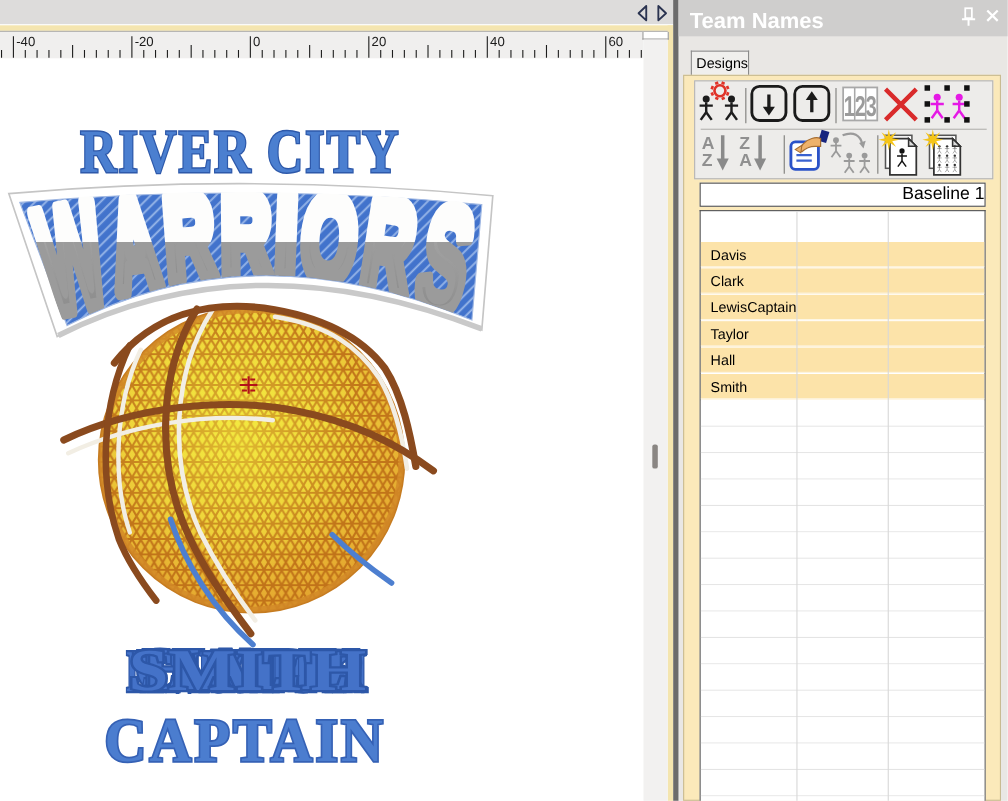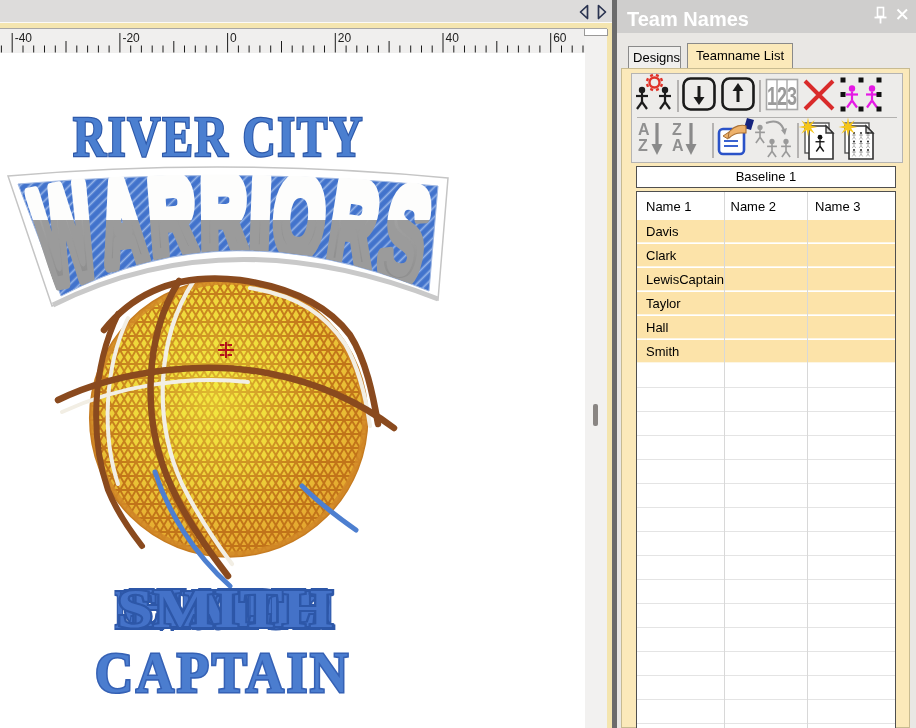--- a/index.html
+++ b/index.html
@@ -184,21 +184,20 @@
 <div class="abs" style="left:627px;top:8px;font-size:20px;font-weight:bold;color:#fff;">Team Names</div>
 <svg class="abs" style="left:872px;top:6px;" width="40" height="20" viewBox="0 0 40 20">
 <g stroke="#ffffff" fill="none">
 <rect x="5.5" y="1.5" width="6" height="9" stroke-width="1.6"></rect>
 <line x1="2.5" y1="11.5" x2="14.5" y2="11.5" stroke-width="1.8"></line>
 <line x1="8.5" y1="12" x2="8.5" y2="17.5" stroke-width="1.8"></line>
 <path d="M 25.5,3.5 L 35,13 M 35,3.5 L 25.5,13" stroke-width="2"></path>
 </g>
     </svg>
 <div class="abs" style="left:628px;top:46px;width:53px;height:23px;background:#f0efed;border:1px solid #8a8a8a;border-bottom:none;box-sizing:border-box;font-size:13px;text-align:right;line-height:22px;color:#000;">Designs</div>
-<div class="abs" style="left:687px;top:43px;width:106px;height:26px;background:#fbe9ba;border:1px solid #8a8a8a;border-bottom:none;box-sizing:border-box;font-size:13px;text-align:center;line-height:24px;color:#000;">Teamname List</div>
 <div class="abs" style="left:621px;top:68px;width:289px;height:660px;background:#fbe9ba;border:1px solid #c8bb91;box-sizing:border-box;"></div>
 <div class="abs" style="left:630.5px;top:73px;width:272px;height:90px;background:#edecea;border:1px solid #b5b4b2;box-sizing:border-box;"></div>
 <div class="abs" style="left:637px;top:117px;width:260px;height:1px;background:#b2b1af;"></div>
 <svg class="abs" style="left:630px;top:73px;" width="273px" height="90" viewBox="0 0 273 90">
 <g stroke="#1c1c1c" fill="#1c1c1c" stroke-width="2.2" transform="translate(12,14) scale(1.0)">
         <circle cx="0" cy="3" r="3.2" stroke="none"></circle>
         <line x1="0" y1="6" x2="0" y2="15"></line>
         <line x1="-6" y1="9" x2="6" y2="9"></line>
         <line x1="0" y1="15" x2="-5" y2="22"></line>
         <line x1="0" y1="15" x2="5" y2="22"></line>
@@ -375,27 +374,22 @@
         <g stroke="#333" fill="#333" stroke-width="1.1" transform="translate(238,76.0) scale(0.34)">
           <circle cx="0" cy="3" r="3.2" stroke="none"></circle>
           <line x1="0" y1="6" x2="0" y2="15"></line>
           <line x1="-6" y1="9" x2="6" y2="9"></line>
           <line x1="0" y1="15" x2="-5" y2="22"></line>
           <line x1="0" y1="15" x2="5" y2="22"></line>
         </g>
         <polygon points="227.5,54.0 221.1,55.3 224.7,60.7 219.3,57.1 218.0,63.5 216.7,57.1 211.3,60.7 214.9,55.3 208.5,54.0 214.9,52.7 211.3,47.3 216.7,50.9 218.0,44.5 219.3,50.9 224.7,47.3 221.1,52.7" fill="#f5c518"></polygon>
       </g>
 </svg>
-<div class="abs" style="left:636px;top:166px;width:260px;height:22px;background:#fff;border:1px solid #4f4f4f;box-sizing:border-box;text-align:center;font-size:13px;line-height:20px;color:#000;">Baseline 1</div>
+<div class="abs" style="left:636px;top:166px;width:260px;height:22px;background:#fff;border:1px solid #4f4f4f;box-sizing:border-box;text-align:right;font-size:16px;line-height:20px;color:#000;">Baseline 1</div>
 <div class="abs" style="left:636px;top:190.5px;width:260px;height:537.5px;background:#fff;border:1px solid #4f4f4f;border-bottom:none;box-sizing:border-box;overflow:hidden;">
-<div class="abs" style="left:0;top:0;width:258px;height:28px;background:#fff;">
-        <span class="abs" style="left:9px;top:7px;font-size:13px;">Name 1</span>
-        <span class="abs" style="left:93.5px;top:7px;font-size:13px;">Name 2</span>
-        <span class="abs" style="left:178px;top:7px;font-size:13px;">Name 3</span>
-      </div>
 <div class="abs" style="left:0;top:28px;width:258px;height:22.5px;background:#fce3a9;border-bottom:1.5px solid #fdf6e3;">
         <span class="abs" style="left:9px;top:4px;font-size:13px;">Davis</span>
       </div>
 <div class="abs" style="left:0;top:52px;width:258px;height:22.5px;background:#fce3a9;border-bottom:1.5px solid #fdf6e3;">
         <span class="abs" style="left:9px;top:4px;font-size:13px;">Clark</span>
       </div>
 <div class="abs" style="left:0;top:76px;width:258px;height:22.5px;background:#fce3a9;border-bottom:1.5px solid #fdf6e3;">
         <span class="abs" style="left:9px;top:4px;font-size:13px;">LewisCaptain</span>
       </div>
 <div class="abs" style="left:0;top:100px;width:258px;height:22.5px;background:#fce3a9;border-bottom:1.5px solid #fdf6e3;">

